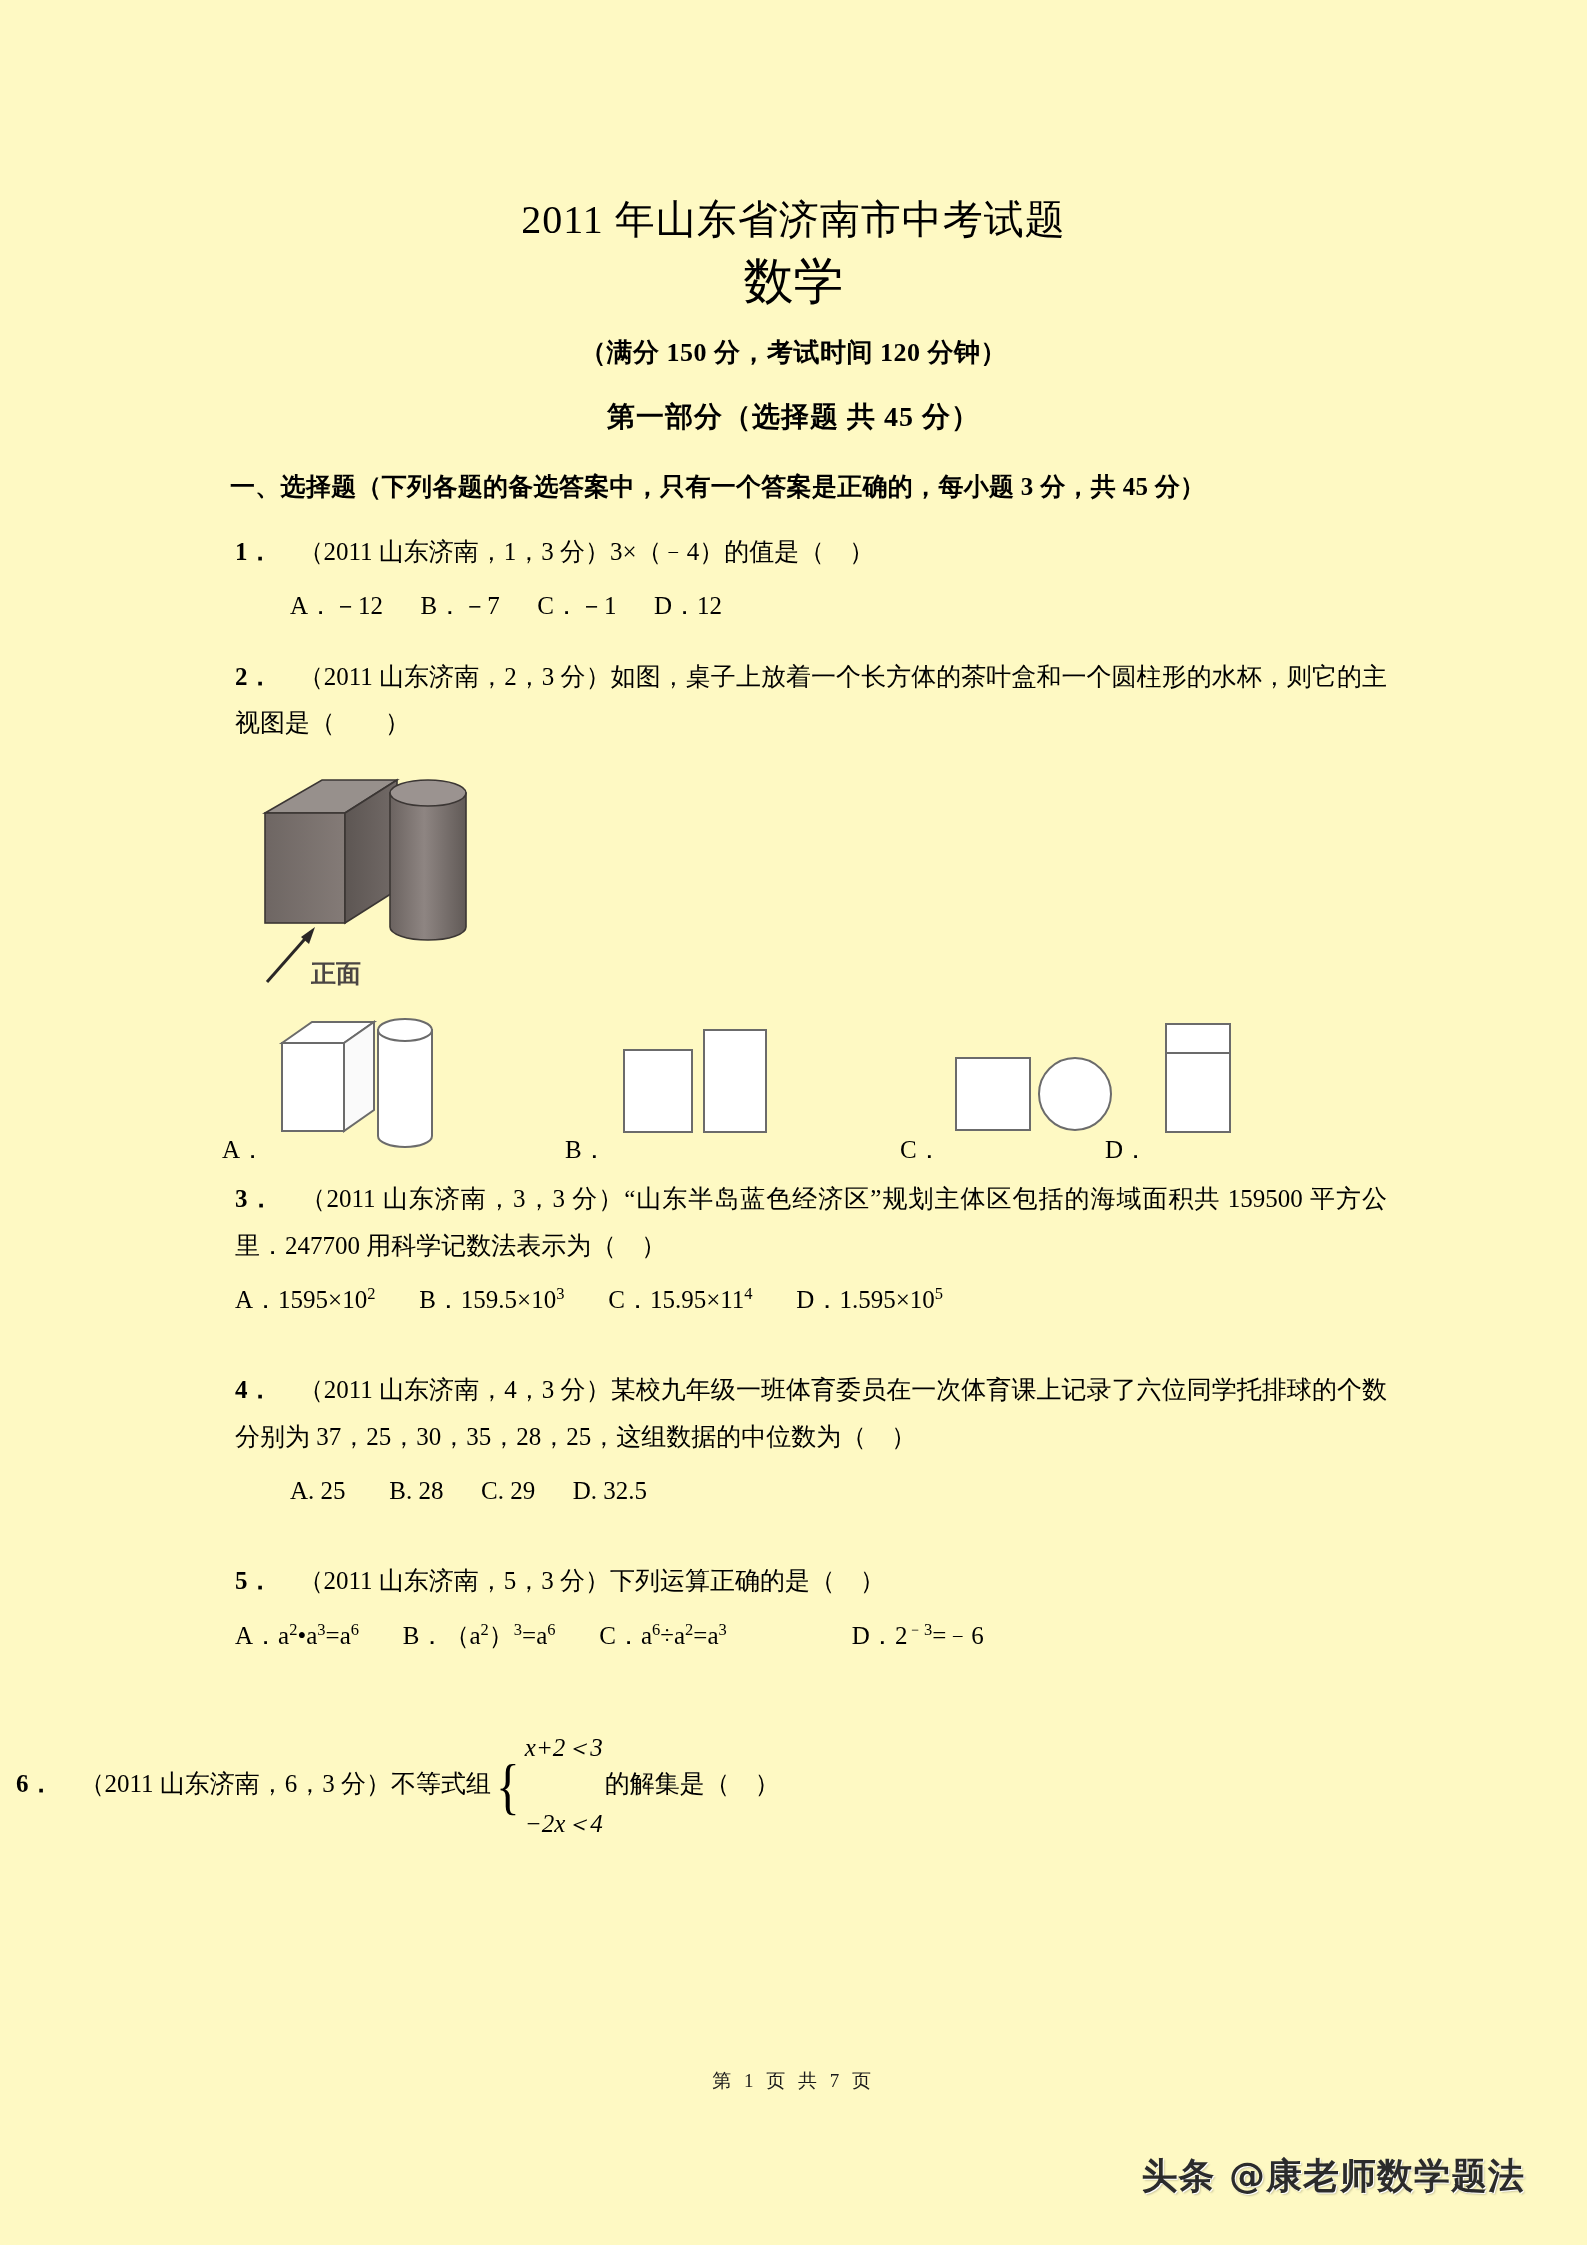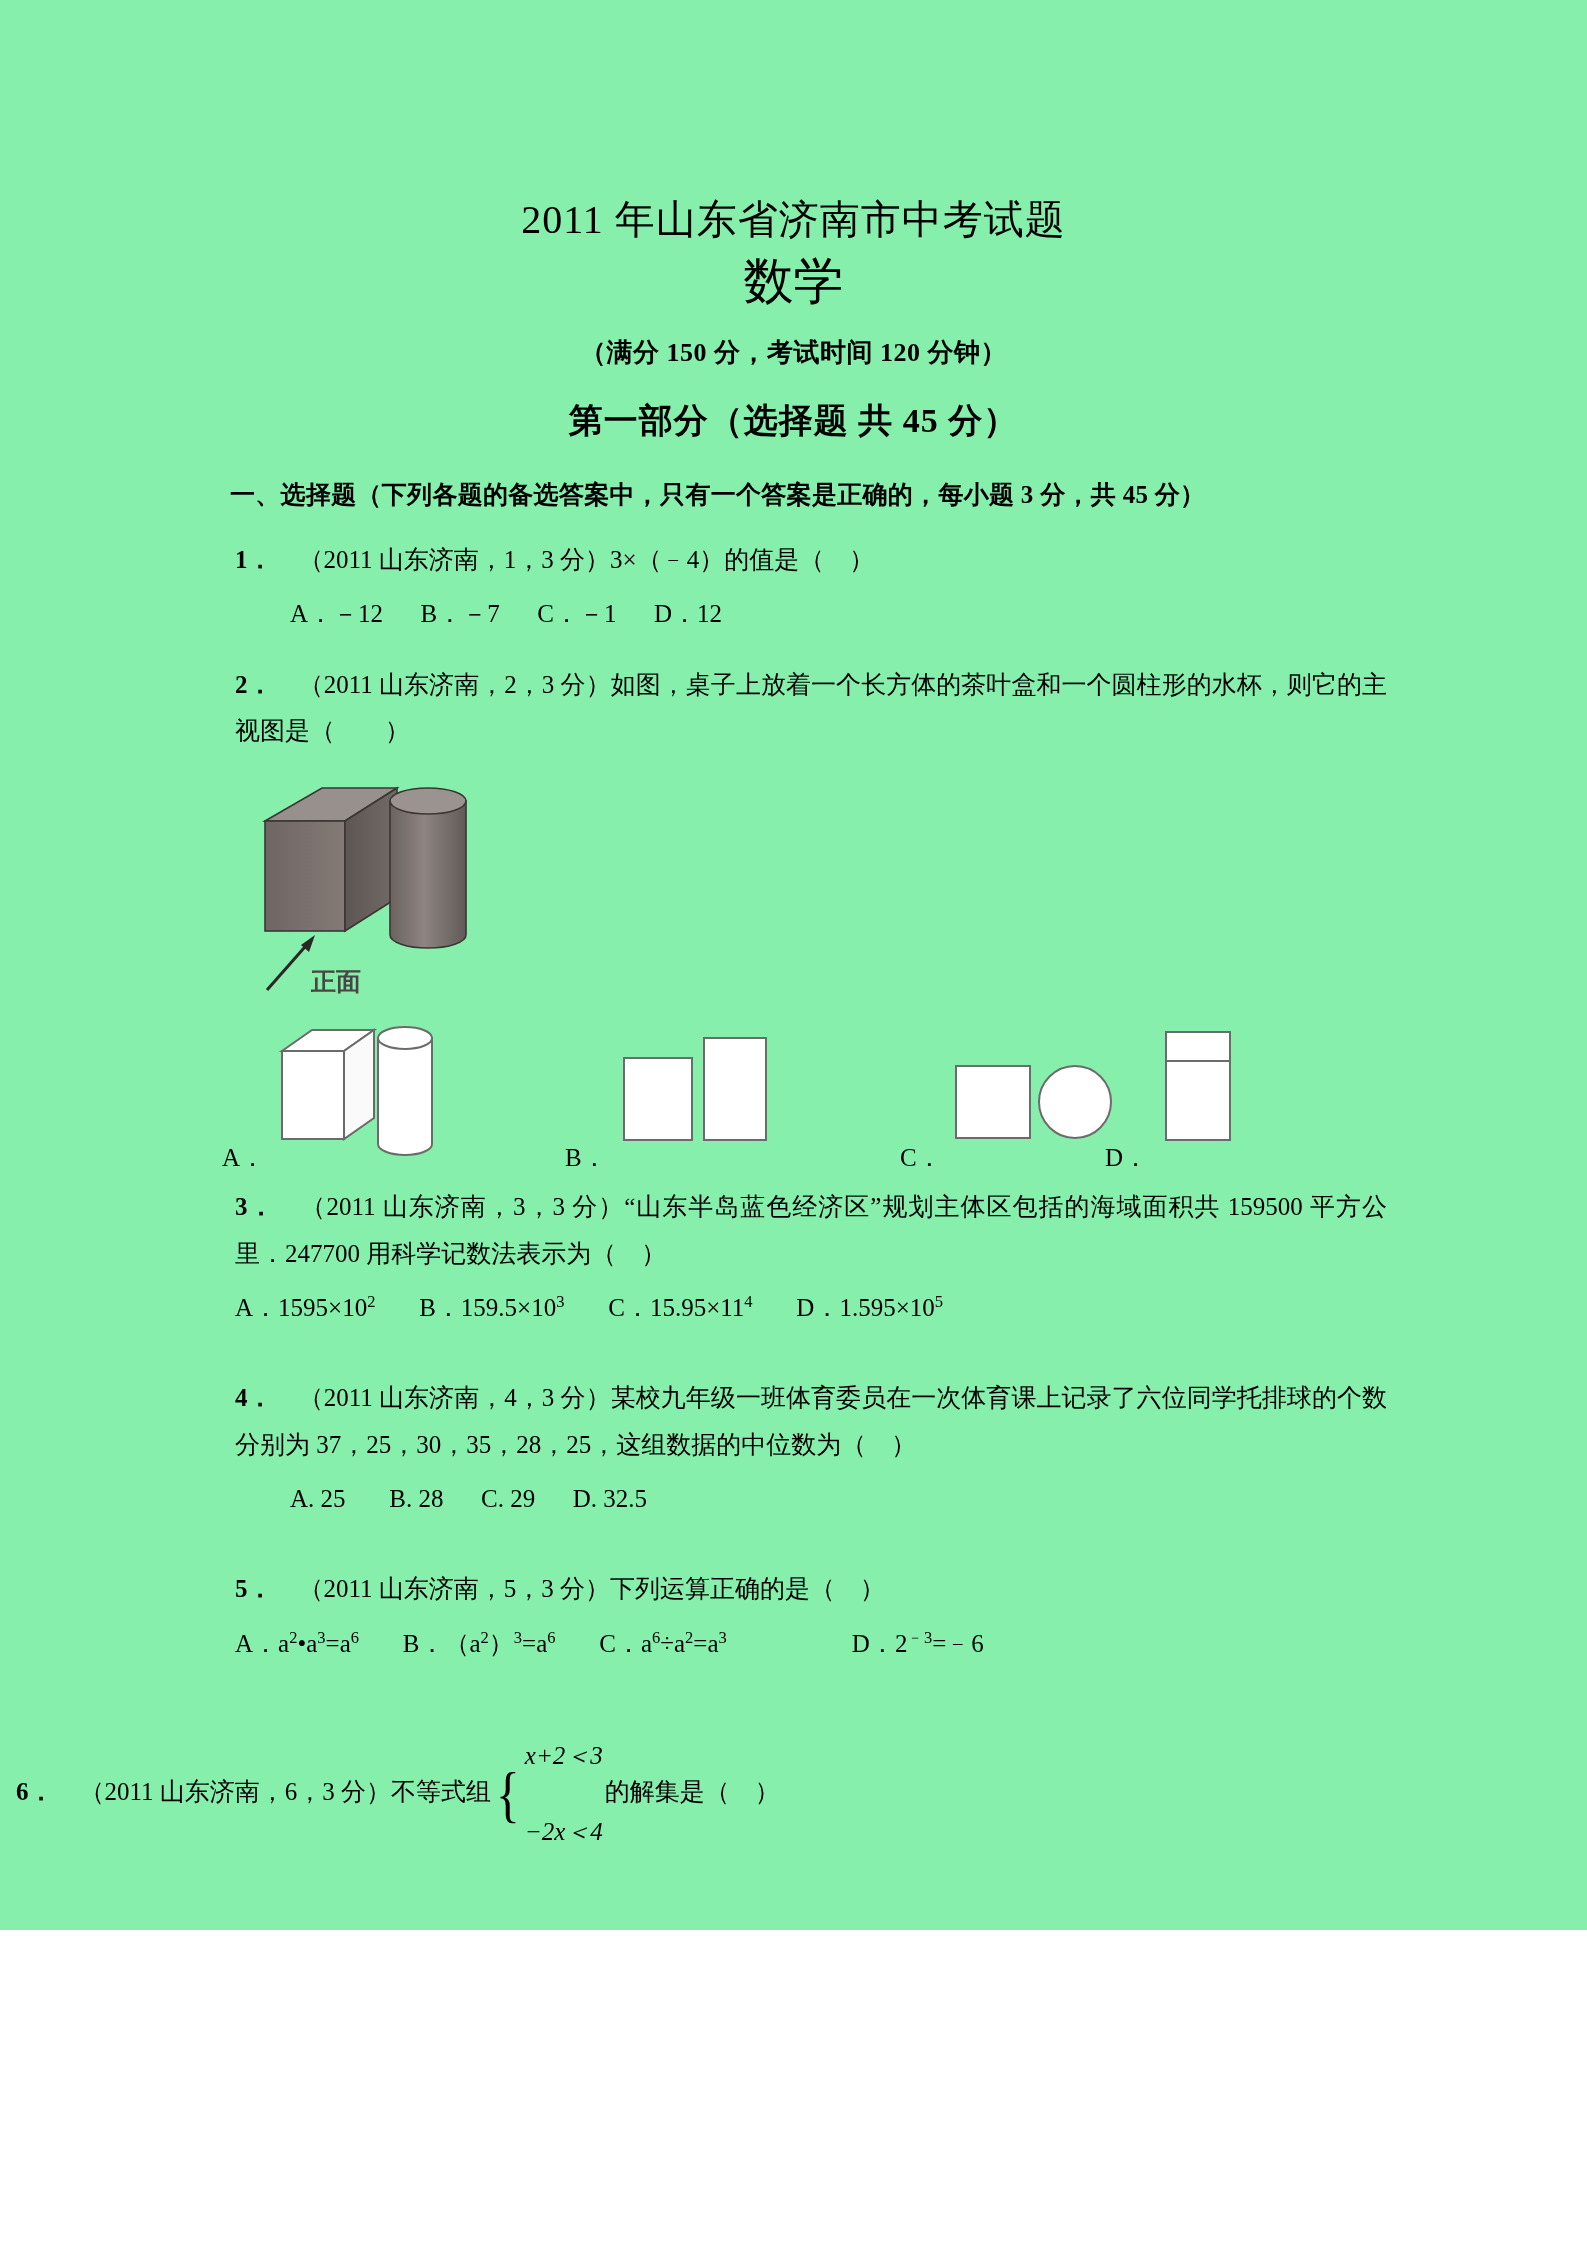--- a/index.html
+++ b/index.html
@@ -3,22 +3,22 @@
 <meta charset="utf-8">
 <style>
   html, body {
     margin: 0;
     padding: 0;
     background: #ffffff;
   }
   .page {
     position: relative;
     width: 1587px;
-    height: 1930px;
-    background: #86efac;
+    height: 2245px;
+    background: #fef9c3;
     font-family: "Liberation Serif", "DejaVu Serif", serif;
     color: #000000;
     overflow: hidden;
   }
   .content {
     position: absolute;
     left: 0; top: 0;
     width: 1587px;
   }
 
@@ -38,21 +38,21 @@
   }
   .title-info {
     text-align: center;
     font-size: 26px;
     font-weight: bold;
     margin-top: 26px;
     letter-spacing: 0.5px;
   }
   .part-title {
     text-align: center;
-    font-size: 34px;
+    font-size: 28px;
     font-weight: bold;
     margin-top: 28px;
     letter-spacing: 1px;
   }
   .section-head {
     font-size: 25px;
     font-weight: bold;
     margin-top: 34px;
     margin-left: 230px;
     letter-spacing: 0.3px;

